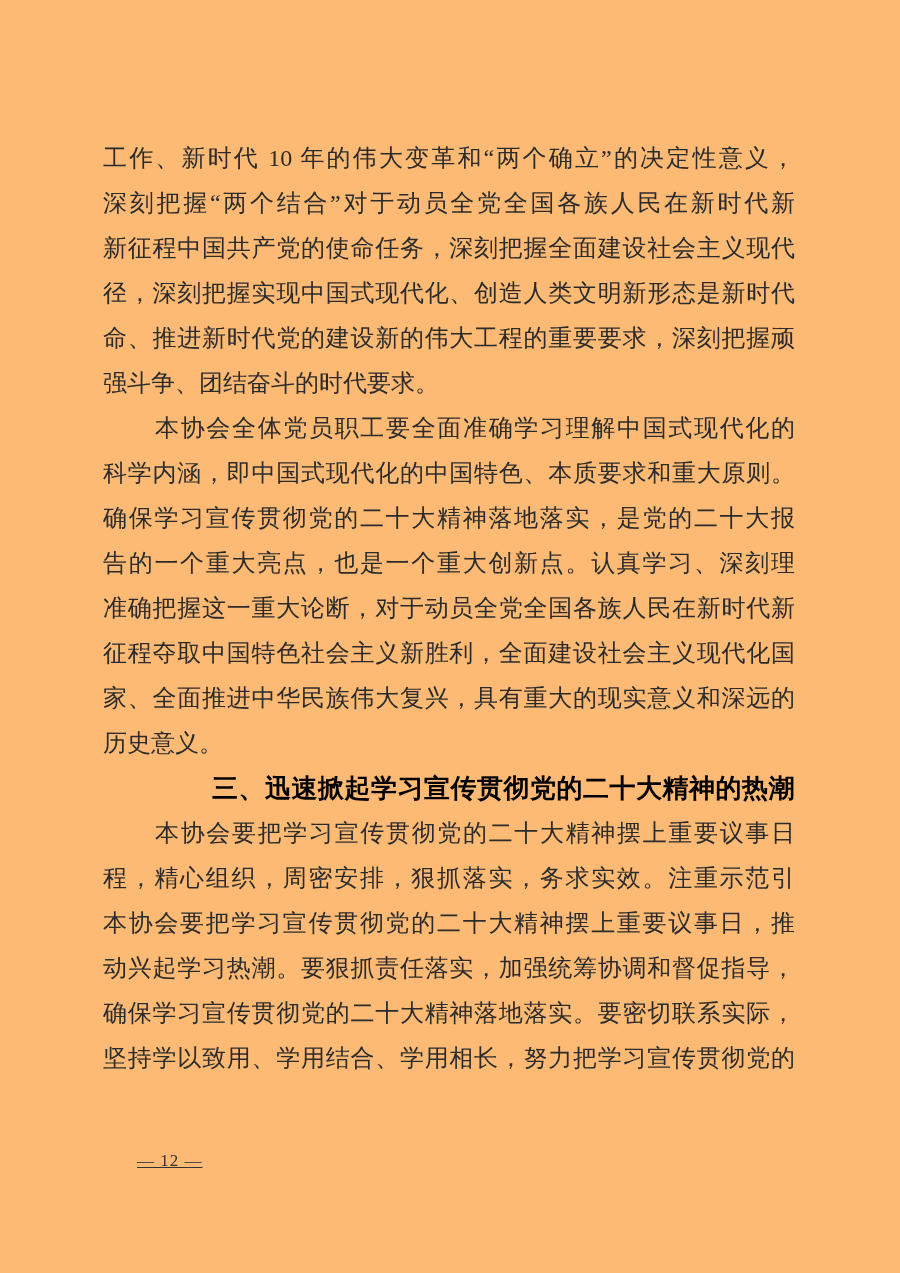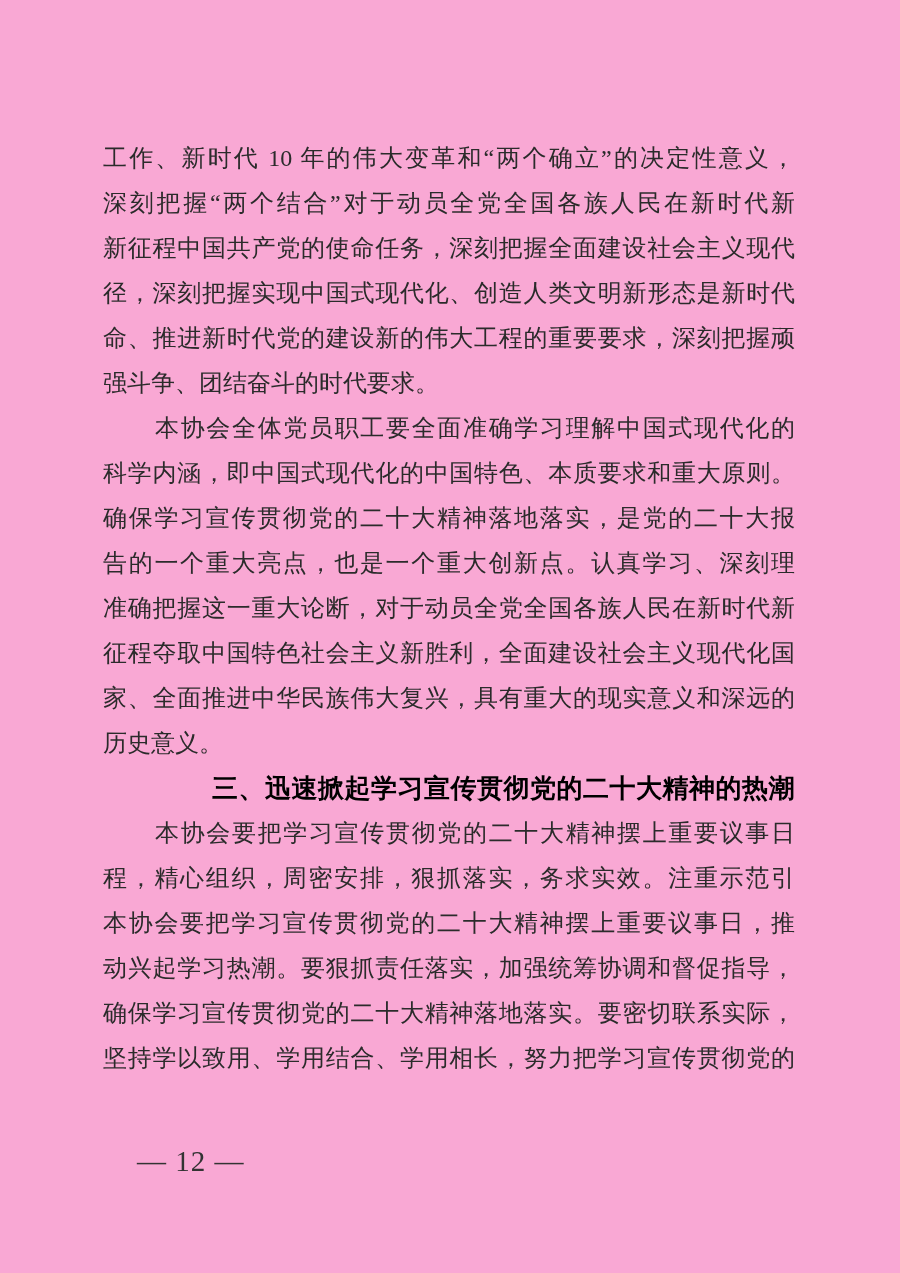--- a/index.html
+++ b/index.html
@@ -4,21 +4,21 @@
 <style>
   html, body {
     margin: 0;
     padding: 0;
     background: #ffffff;
   }
   .page {
     position: relative;
     width: 900px;
     height: 1273px;
-    background: #f9a8d4;
+    background: #fdba74;
     overflow: hidden;
     font-family: "Liberation Serif", "DejaVu Serif", serif;
   }
   .doc-body {
     position: absolute;
     left: 103px;
     top: 136px;
     width: 692px;
   }
   .paragraph {
@@ -52,24 +52,25 @@
     text-align: right;
   }
   .footer {
     position: absolute;
     left: 137px;
     top: 1141px;
     height: 40px;
     line-height: 40px;
   }
   .page-number {
-    font-size: 29px;
+    font-size: 17px;
     color: #333333;
     letter-spacing: 1px;
     font-family: "Liberation Serif", "DejaVu Serif", serif;
+    text-decoration: underline;
   }
 </style>
 </head>
 <body>
 
 <div class="page">
   <main class="doc-body" id="doc-body">
       <div class="paragraph">
         <div class="text-line fill">工作、新时代 10 年的伟大变革和“两个确立”的决定性意义，</div>
         <div class="text-line fill">深刻把握“两个结合”对于动员全党全国各族人民在新时代新</div>

